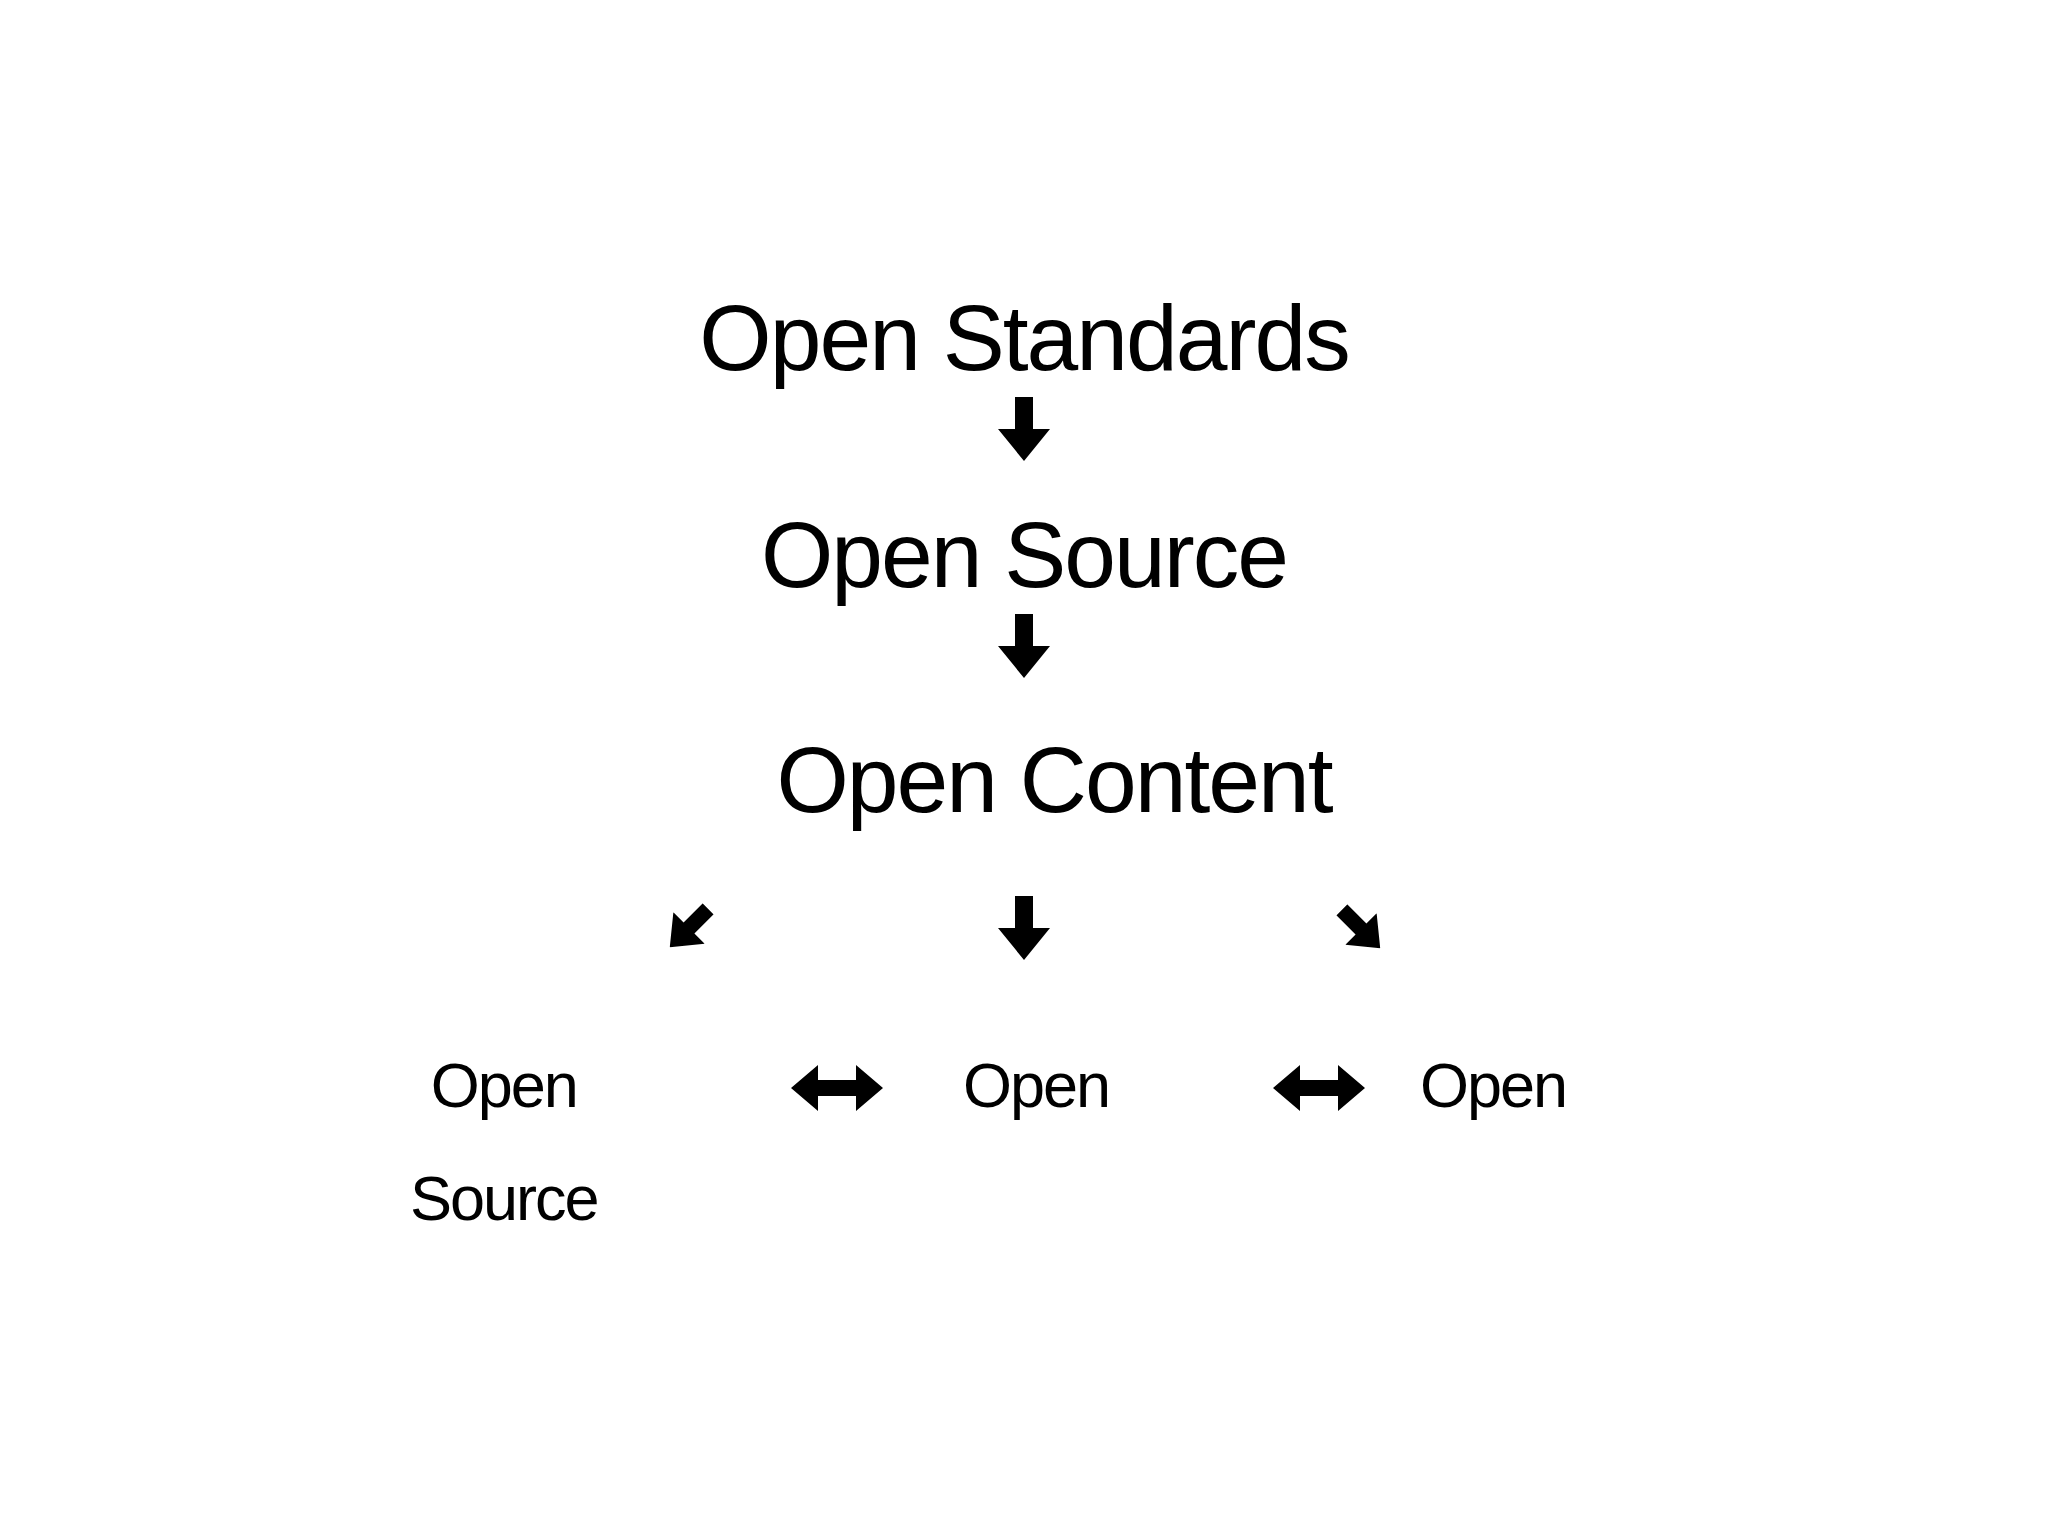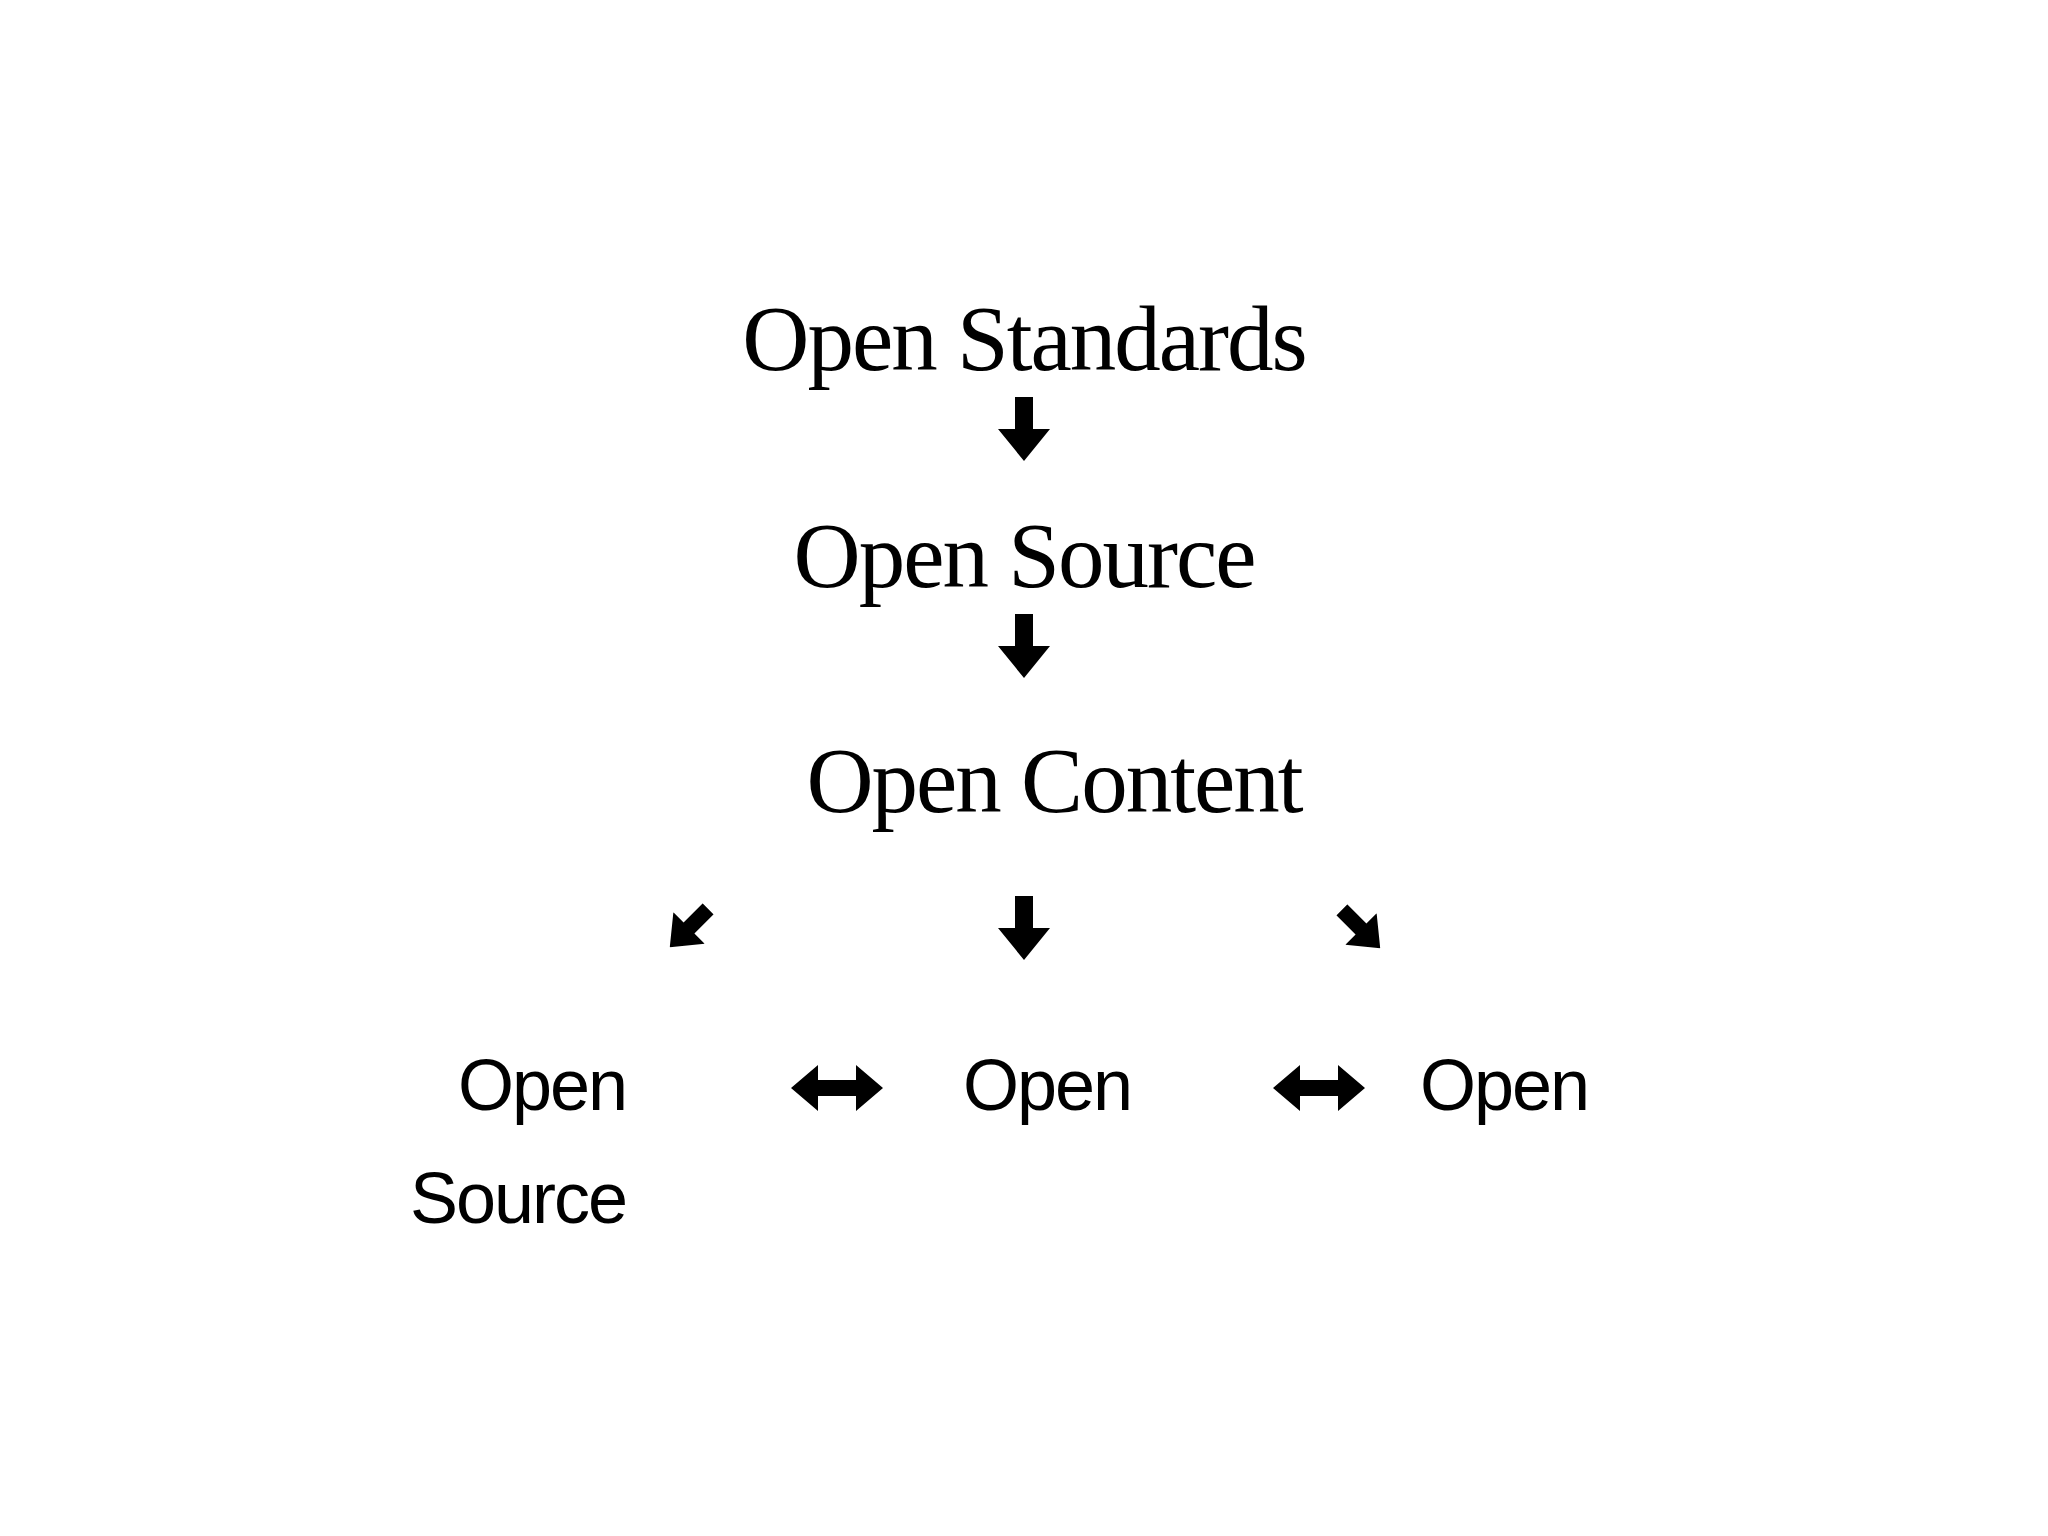--- a/index.html
+++ b/index.html
@@ -21,28 +21,27 @@
   }
   .node-center {
     position: absolute;
     left: 0;
     width: 2048px;
     text-align: center;
     font-size: 93px;
     line-height: 1;
     letter-spacing: -2px;
     white-space: nowrap;
-    font-family: Liberation Serif, serif;
   }
   .node-block {
     position: absolute;
-    font-size: 72px;
+    font-size: 63px;
     line-height: 113px;
     letter-spacing: -2px;
-    text-align: right;
+    text-align: center;
     white-space: nowrap;
   }
   .node-block span { display: block; }
   .arrow {
     position: absolute;
   }
   .arrow svg { display: block; }
   .arrow-shape { fill: var(--fg, #000000); }
   .rot-dl { transform: rotate(45deg) scale(0.85); transform-origin: 50% 50%; }
   .rot-dr { transform: rotate(-45deg) scale(0.85); transform-origin: 50% 50%; }

